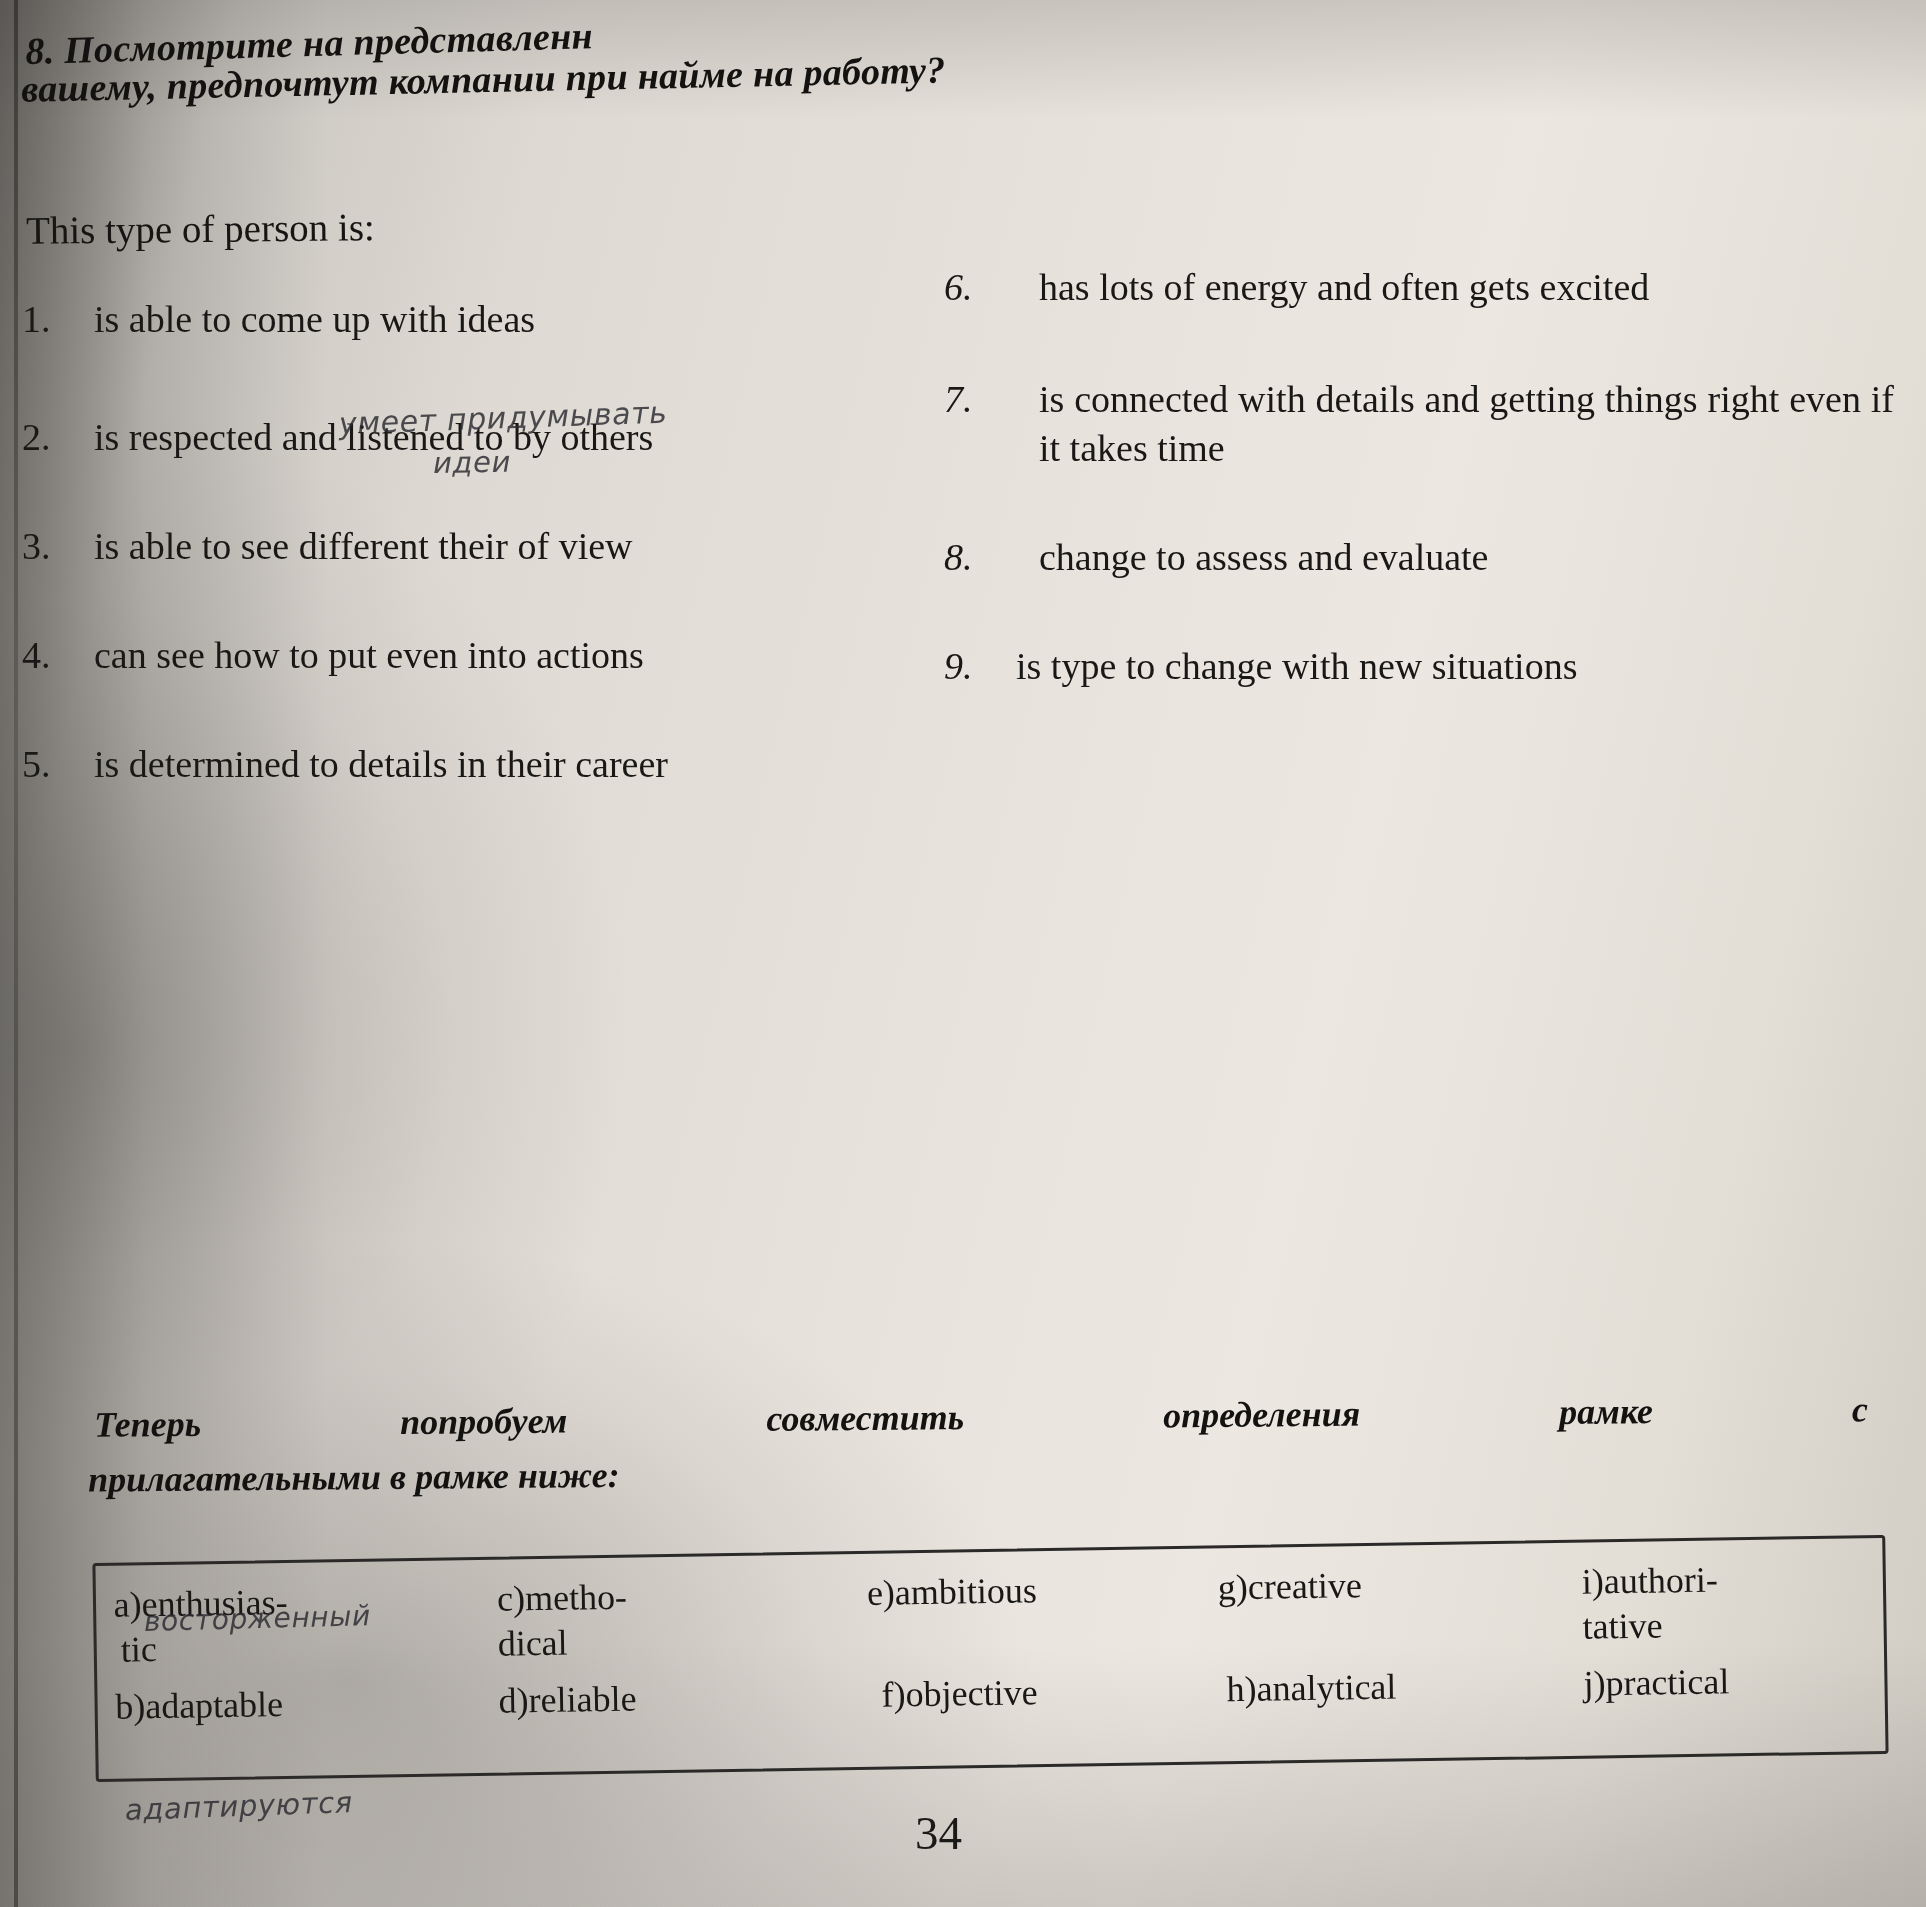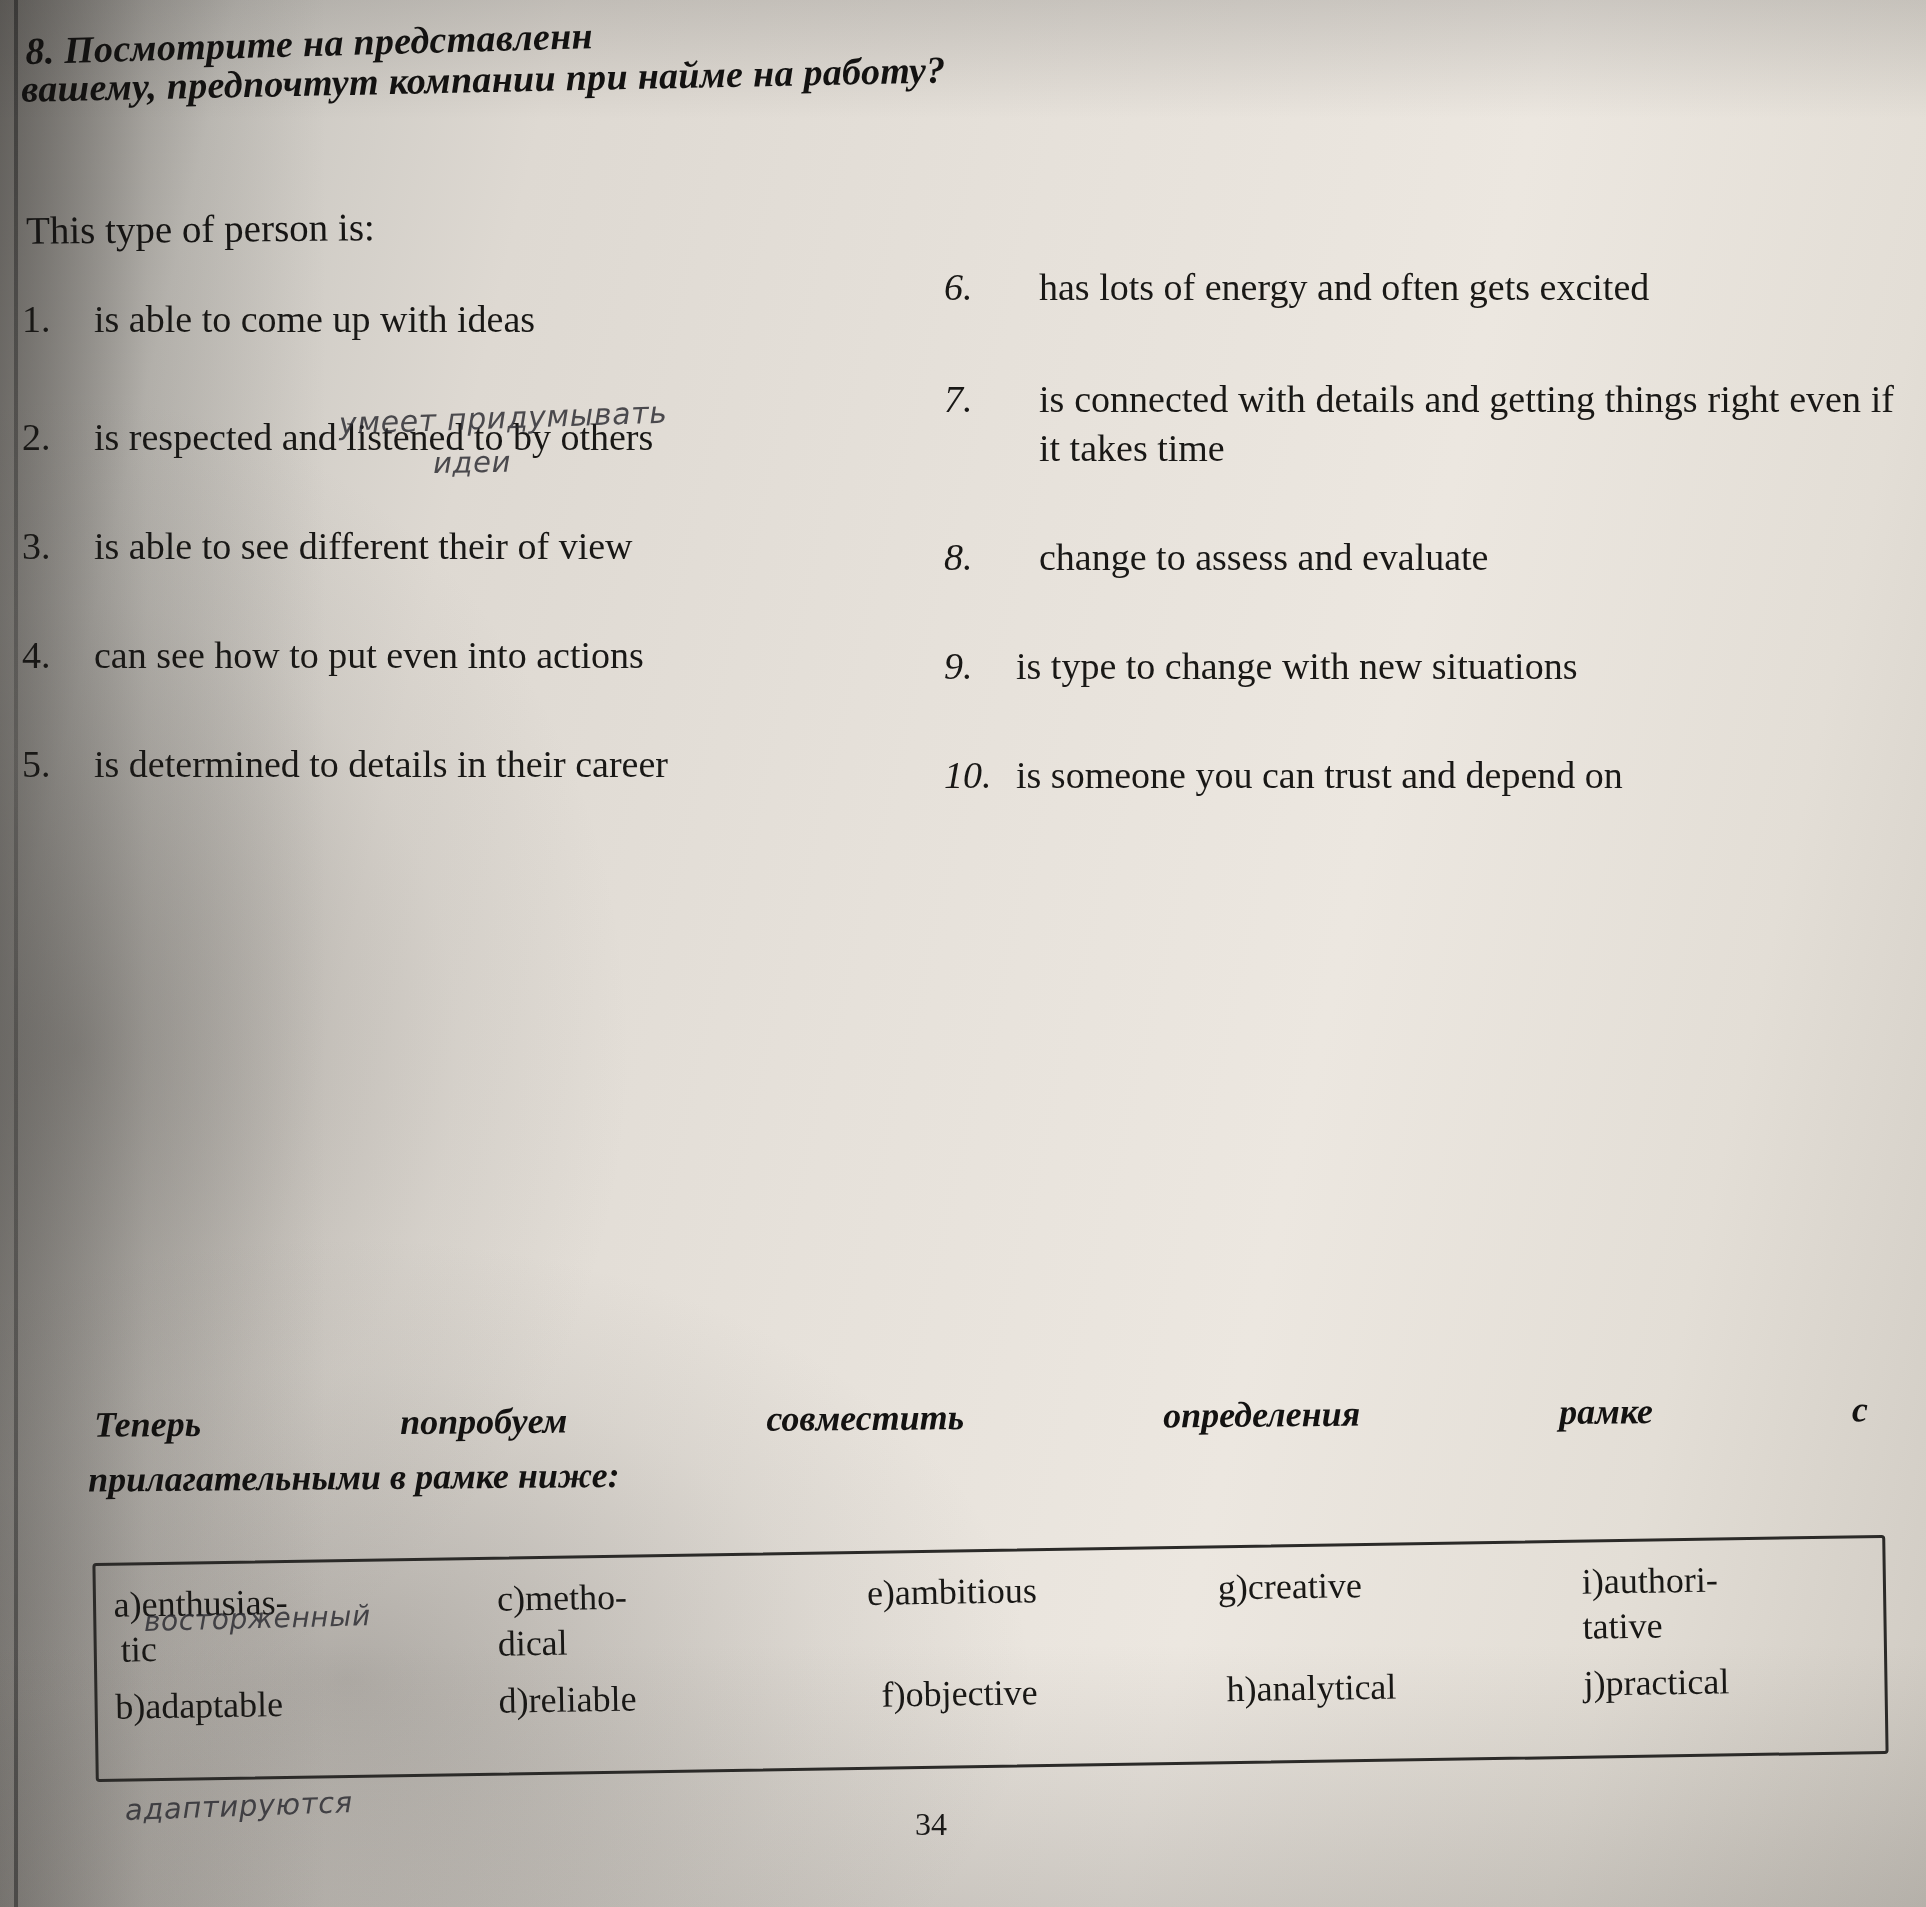--- a/index.html
+++ b/index.html
@@ -161,21 +161,21 @@
   .o-g  { left: 1122px; top: 16.3px; }
   .o-h  { left: 1129px; top: 118px; }
   .o-i  { left: 1486px; top: 16.3px; }
   .o-i2 { left: 1486px; top: 61px; }
   .o-j  { left: 1486px; top: 118px; }
 
   .page-num {
     position: absolute;
     left: 915px;
     top: 1806px;
-    font-size: 32px;
+    font-size: 47px;
     color: #1a1918;
   }
 </style>
 </head>
 <body>
 
 <div class="page">
 
   <div class="shade-top"></div>
   <div class="shade-left"></div>
@@ -219,24 +219,20 @@
       <span class="num num-italic">7.</span>
       <span class="txt justify-all">is connected with details and getting things right even if it takes time</span>
     </div>
     <div class="item" style="margin-top:50px;">
       <span class="num num-italic">8.</span>
       <span class="txt justify-all">change to assess and evaluate</span>
     </div>
     <div class="item" style="margin-top:44px;">
       <span class="num num-italic">9.</span>
       <span class="txt">is type to change with new situations</span>
-    </div>
-    <div class="item" style="margin-top:44px;">
-      <span class="num num-italic">10.</span>
-      <span class="txt">is someone you can trust and depend on</span>
     </div>
   </div>
 
   <div class="hand hand-1">умеет придумывать</div>
   <div class="hand hand-2">идеи</div>
 
   <div class="ru-mid mid-l1">
     <span>Теперь</span>
     <span>попробуем</span>
     <span>совместить</span>

